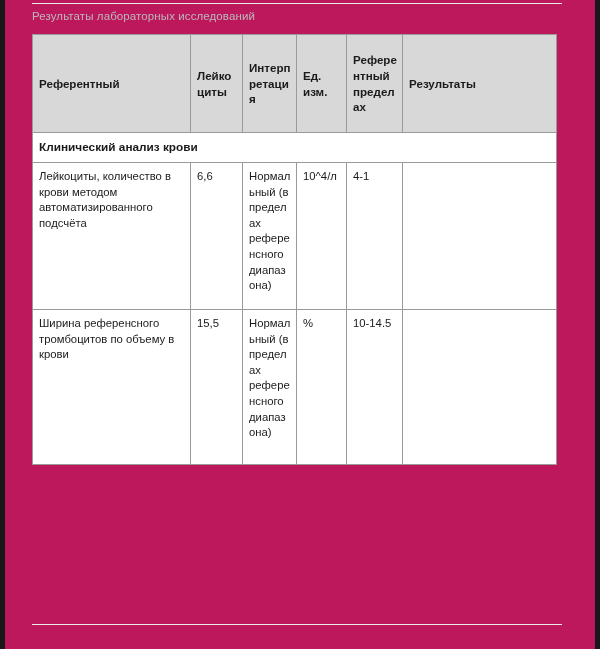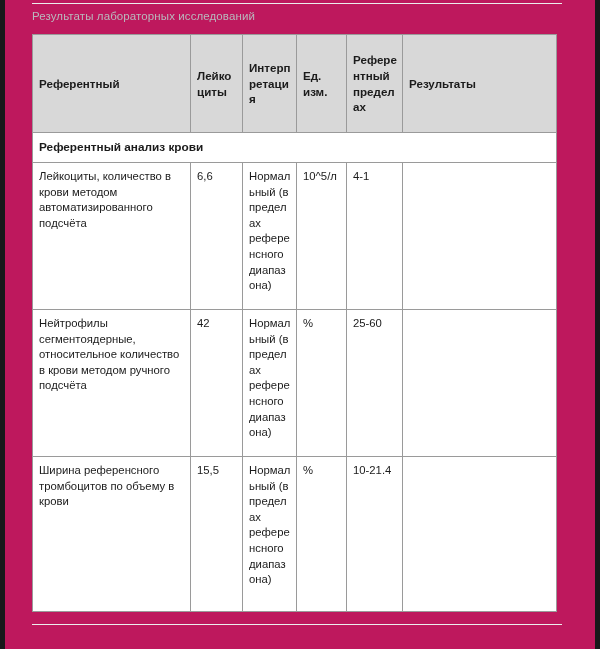--- a/index.html
+++ b/index.html
@@ -150,47 +150,39 @@
           <th>Лейкоциты</th>
           <th>Интерпретация</th>
           <th>Ед. изм.</th>
           <th>Референтный пределах</th>
           <th>Результаты</th>
         </tr>
       </thead>
       <tbody>
 
         <tr class="section-row">
-          <td colspan="6">Референтный анализ крови</td>
+          <td colspan="6">Клинический анализ крови</td>
         </tr>
 
         <tr class="data-row">
           <td>Лейкоциты, количество в крови методом автоматизированного подсчёта</td>
           <td>6,6</td>
           <td>Нормальный (в пределах референсного диапазона)</td>
-          <td>10^5/л</td>
+          <td>10^4/л</td>
           <td>4-1</td>
           <td></td>
         </tr>
 
-        <tr class="data-row">
-          <td>Нейтрофилы сегментоядерные, относительное количество в крови методом ручного подсчёта</td>
-          <td>42</td>
-          <td>Нормальный (в пределах референсного диапазона)</td>
-          <td>%</td>
-          <td>25-60</td>
-          <td></td>
-        </tr>
 
         <tr class="data-row last">
           <td>Ширина референсного тромбоцитов по объему в крови</td>
           <td>15,5</td>
           <td>Нормальный (в пределах референсного диапазона)</td>
           <td>%</td>
-          <td>10-21.4</td>
+          <td>10-14.5</td>
           <td></td>
         </tr>
 
       </tbody>
     </table>
   </div>
 
   <div class="bottom-rule"></div>
 
 </div>

